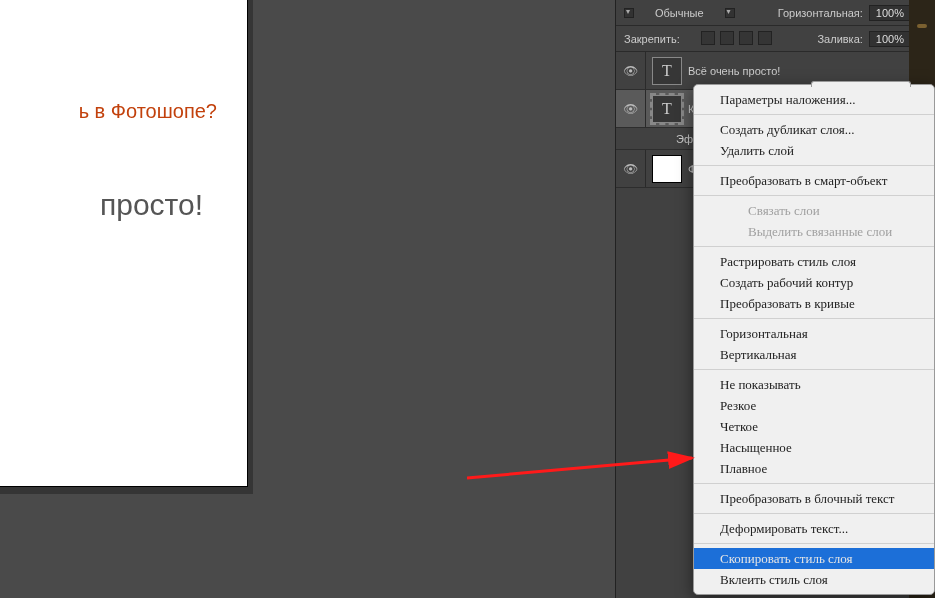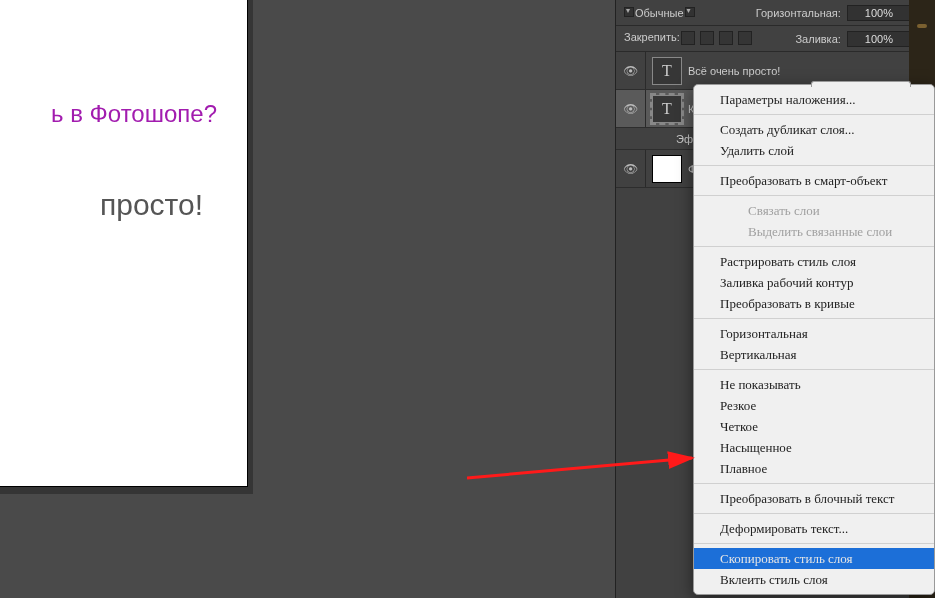--- a/index.html
+++ b/index.html
@@ -1,24 +1,24 @@
 <!DOCTYPE html>
 <html><head>
 <meta charset="utf-8">
 <style>
 * { margin:0; padding:0; box-sizing:border-box; }
 body { width:935px; height:598px; background:#4a4a4a; overflow:hidden; font-family:"Helvetica Neue",Arial,sans-serif; position:relative; }
 .canvas { position:absolute; left:0; top:0; width:253px; height:494px; background:#353535; }
 .doc { position:absolute; left:0; top:0; width:247px; height:486px; background:#fff; box-shadow:0 0 0 1px #000; }
-.text-line1 { position:absolute; top:100px; right:30px; font-size:24px; color:#a21caf; font-weight:300; }
+.text-line1 { position:absolute; top:100px; right:30px; font-size:20px; color:#c2410c; font-weight:300; }
 .text-line2 { position:absolute; top:188px; right:44px; font-size:30px; color:#555; font-weight:300; }
 .rpanel { position:absolute; right:0; top:0; width:320px; height:598px; background:#414141; border-left:1px solid #222; }
 .rrow { height:26px; display:flex; align-items:center; padding:0 8px; border-bottom:1px solid #2a2a2a; color:#ccc; font-size:11px; gap:6px; }
-.rrow .left { flex:1; display:flex; align-items:flex-start; gap:1px; }
-.rrow .val { background:#323232; padding:1px 17px; border:1px solid #222; color:#ddd; }
+.rrow .left { flex:1; display:flex; align-items:center; gap:21px; }
+.rrow .val { background:#323232; padding:1px 6px; border:1px solid #222; color:#ddd; }
 .dd { width:10px; height:10px; display:inline-block; background:#323232; border:1px solid #222; position:relative; }
 .dd:after { content:"▾"; color:#aaa; font-size:8px; position:absolute; left:1px; top:-2px; }
 .lockicons span { display:inline-block; width:14px; height:14px; background:#353535; border:1px solid #222; margin-right:2px; }
 .layers { }
 .layer { display:flex; height:38px; border-bottom:1px solid #2d2d2d; }
 .eye { width:30px; border-right:1px solid #2a2a2a; display:flex; align-items:center; justify-content:center; color:#bbb; font-size:12px; }
 .thumb { width:30px; height:28px; margin:5px 6px; background:#fff; border:1px solid #000; display:flex; align-items:center; justify-content:center; font-family:serif; font-size:16px; color:#444; }
 .thumb.T { background:#363636; color:#ccc; border:1px solid #888; }
 .layer.sel .thumb { outline:2px dashed #888; }
 .lname { color:#ccc; font-size:11px; display:flex; align-items:center; }
@@ -104,21 +104,21 @@
   <div class="sep"></div>
   <div class="menu-item">Создать дубликат слоя...</div>
   <div class="menu-item">Удалить слой</div>
   <div class="sep"></div>
   <div class="menu-item">Преобразовать в смарт-объект</div>
   <div class="sep"></div>
   <div class="menu-item disabled">Связать слои</div>
   <div class="menu-item disabled">Выделить связанные слои</div>
   <div class="sep"></div>
   <div class="menu-item">Растрировать стиль слоя</div>
-  <div class="menu-item">Заливка рабочий контур</div>
+  <div class="menu-item">Создать рабочий контур</div>
   <div class="menu-item">Преобразовать в кривые</div>
   <div class="sep"></div>
   <div class="menu-item">Горизонтальная</div>
   <div class="menu-item">Вертикальная</div>
   <div class="sep"></div>
   <div class="menu-item">Не показывать</div>
   <div class="menu-item">Резкое</div>
   <div class="menu-item">Четкое</div>
   <div class="menu-item">Насыщенное</div>
   <div class="menu-item">Плавное</div>

